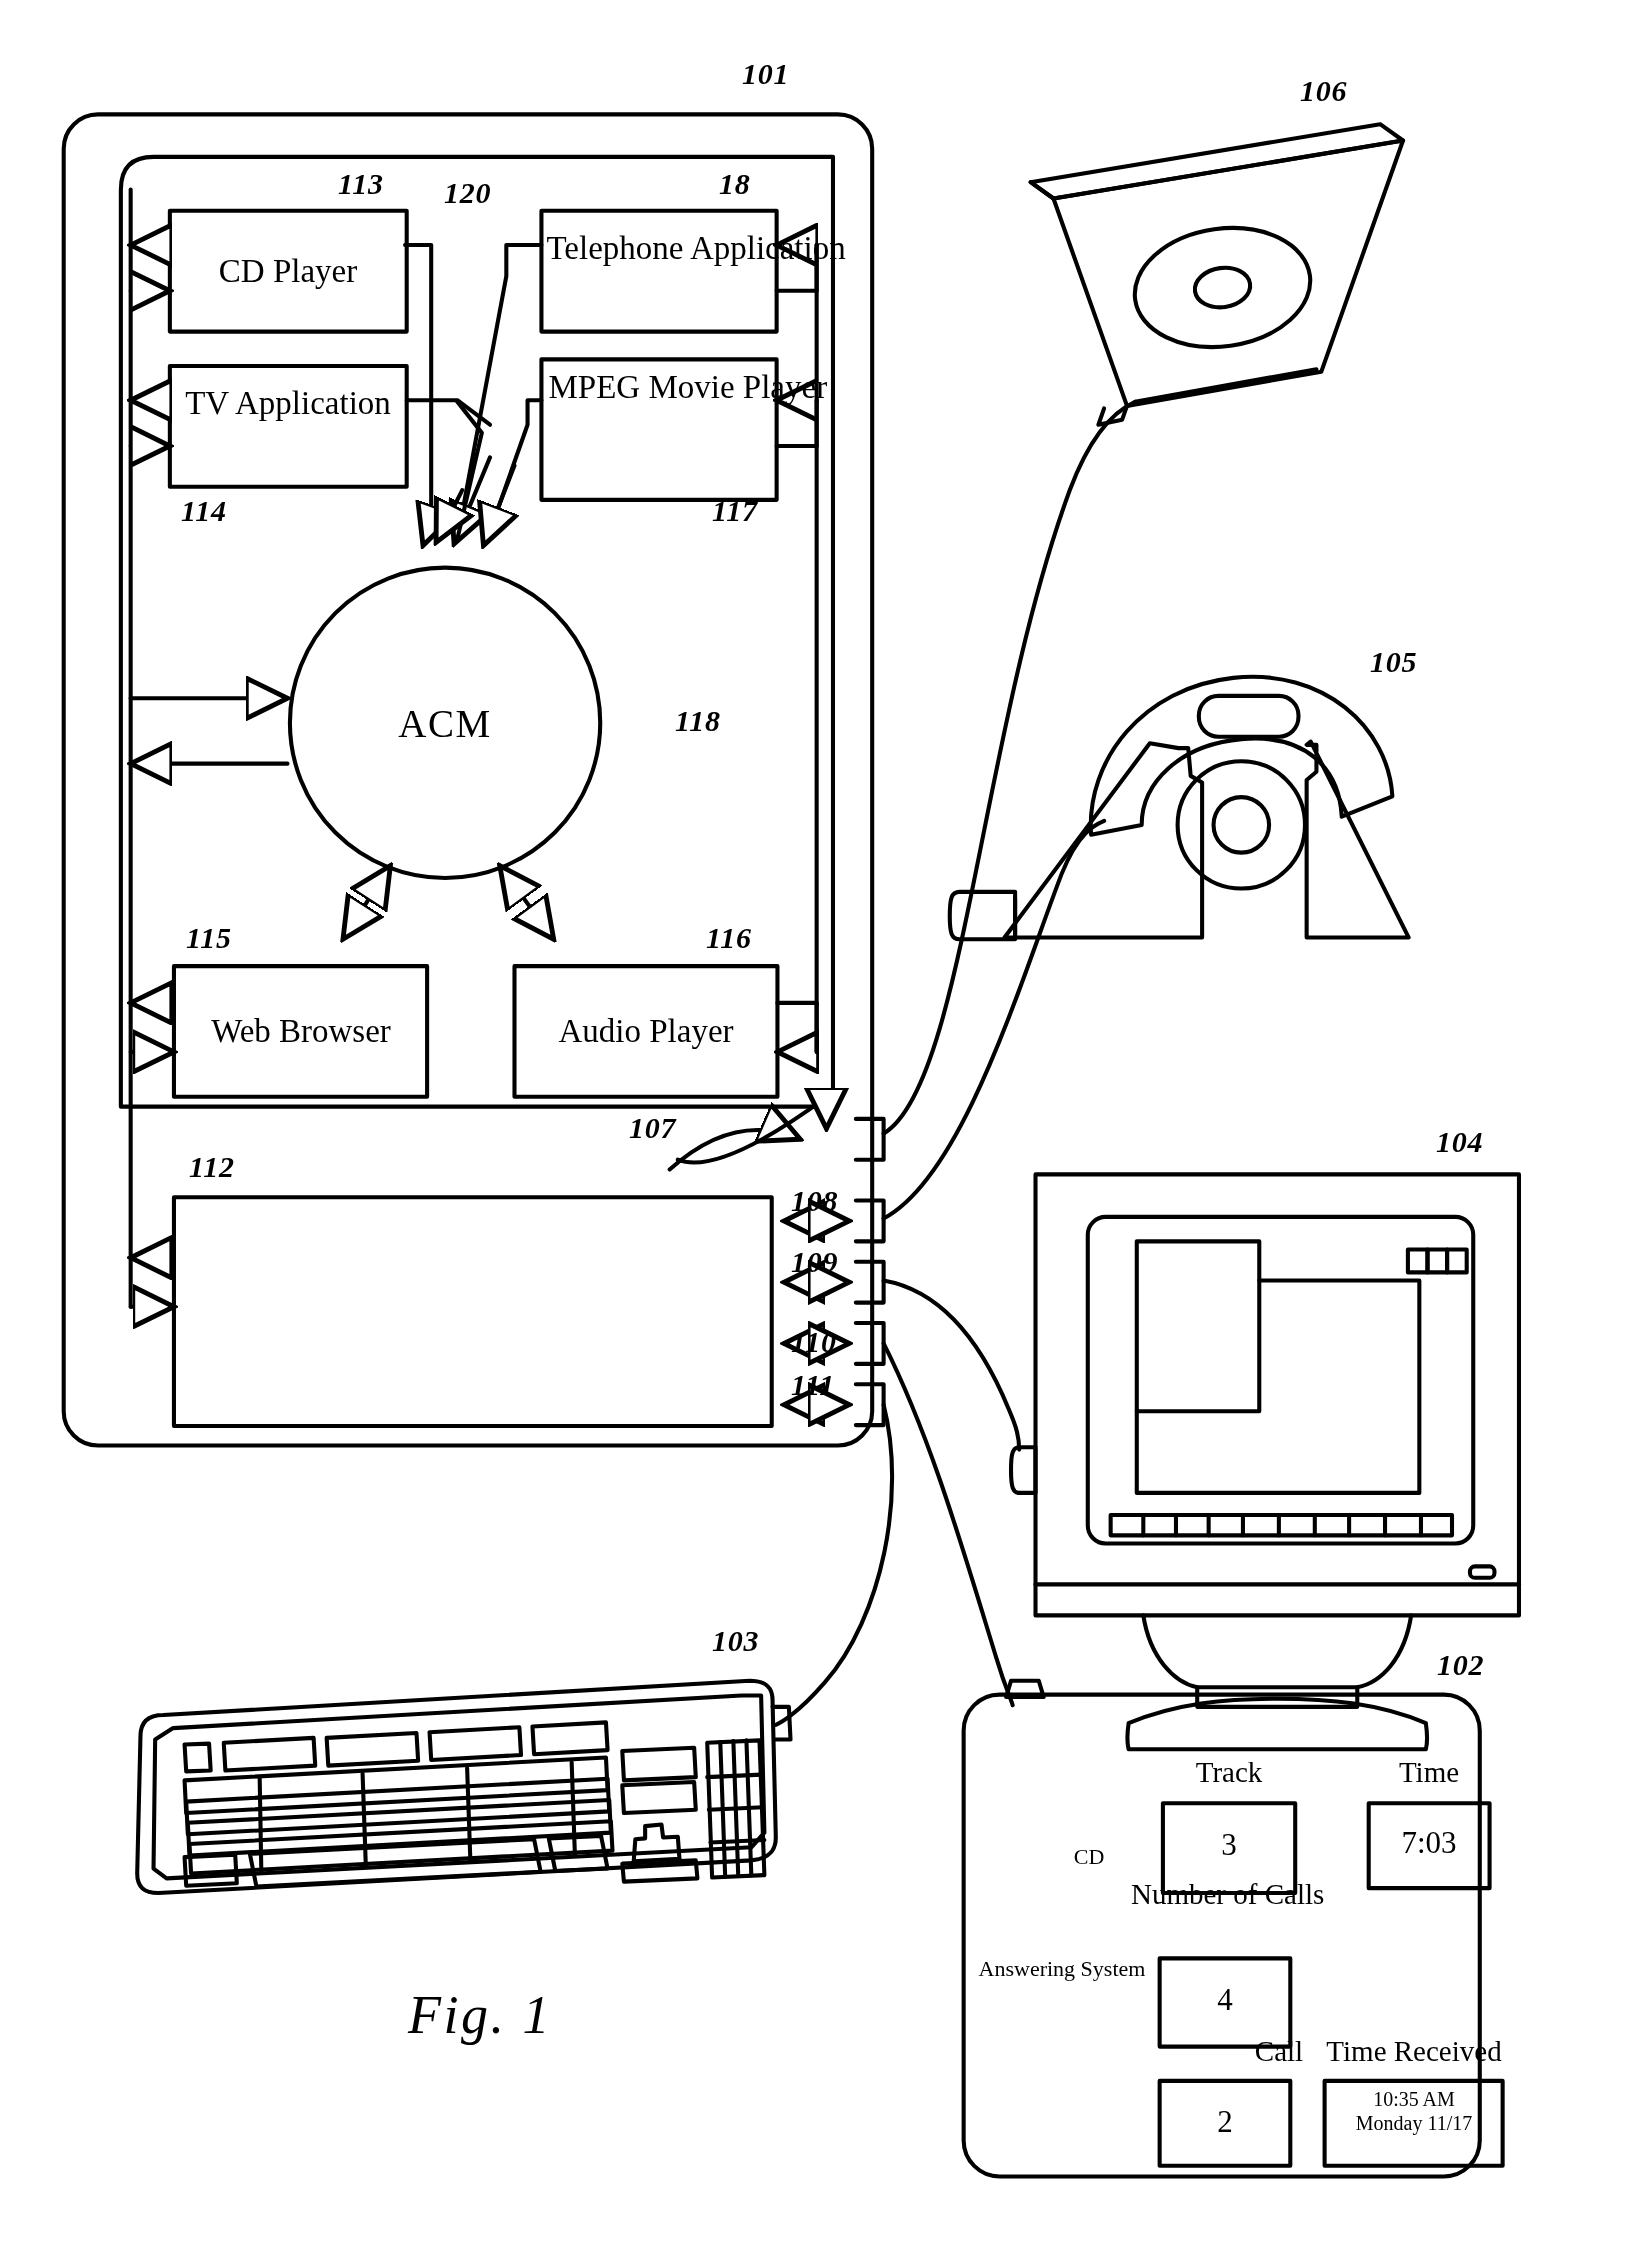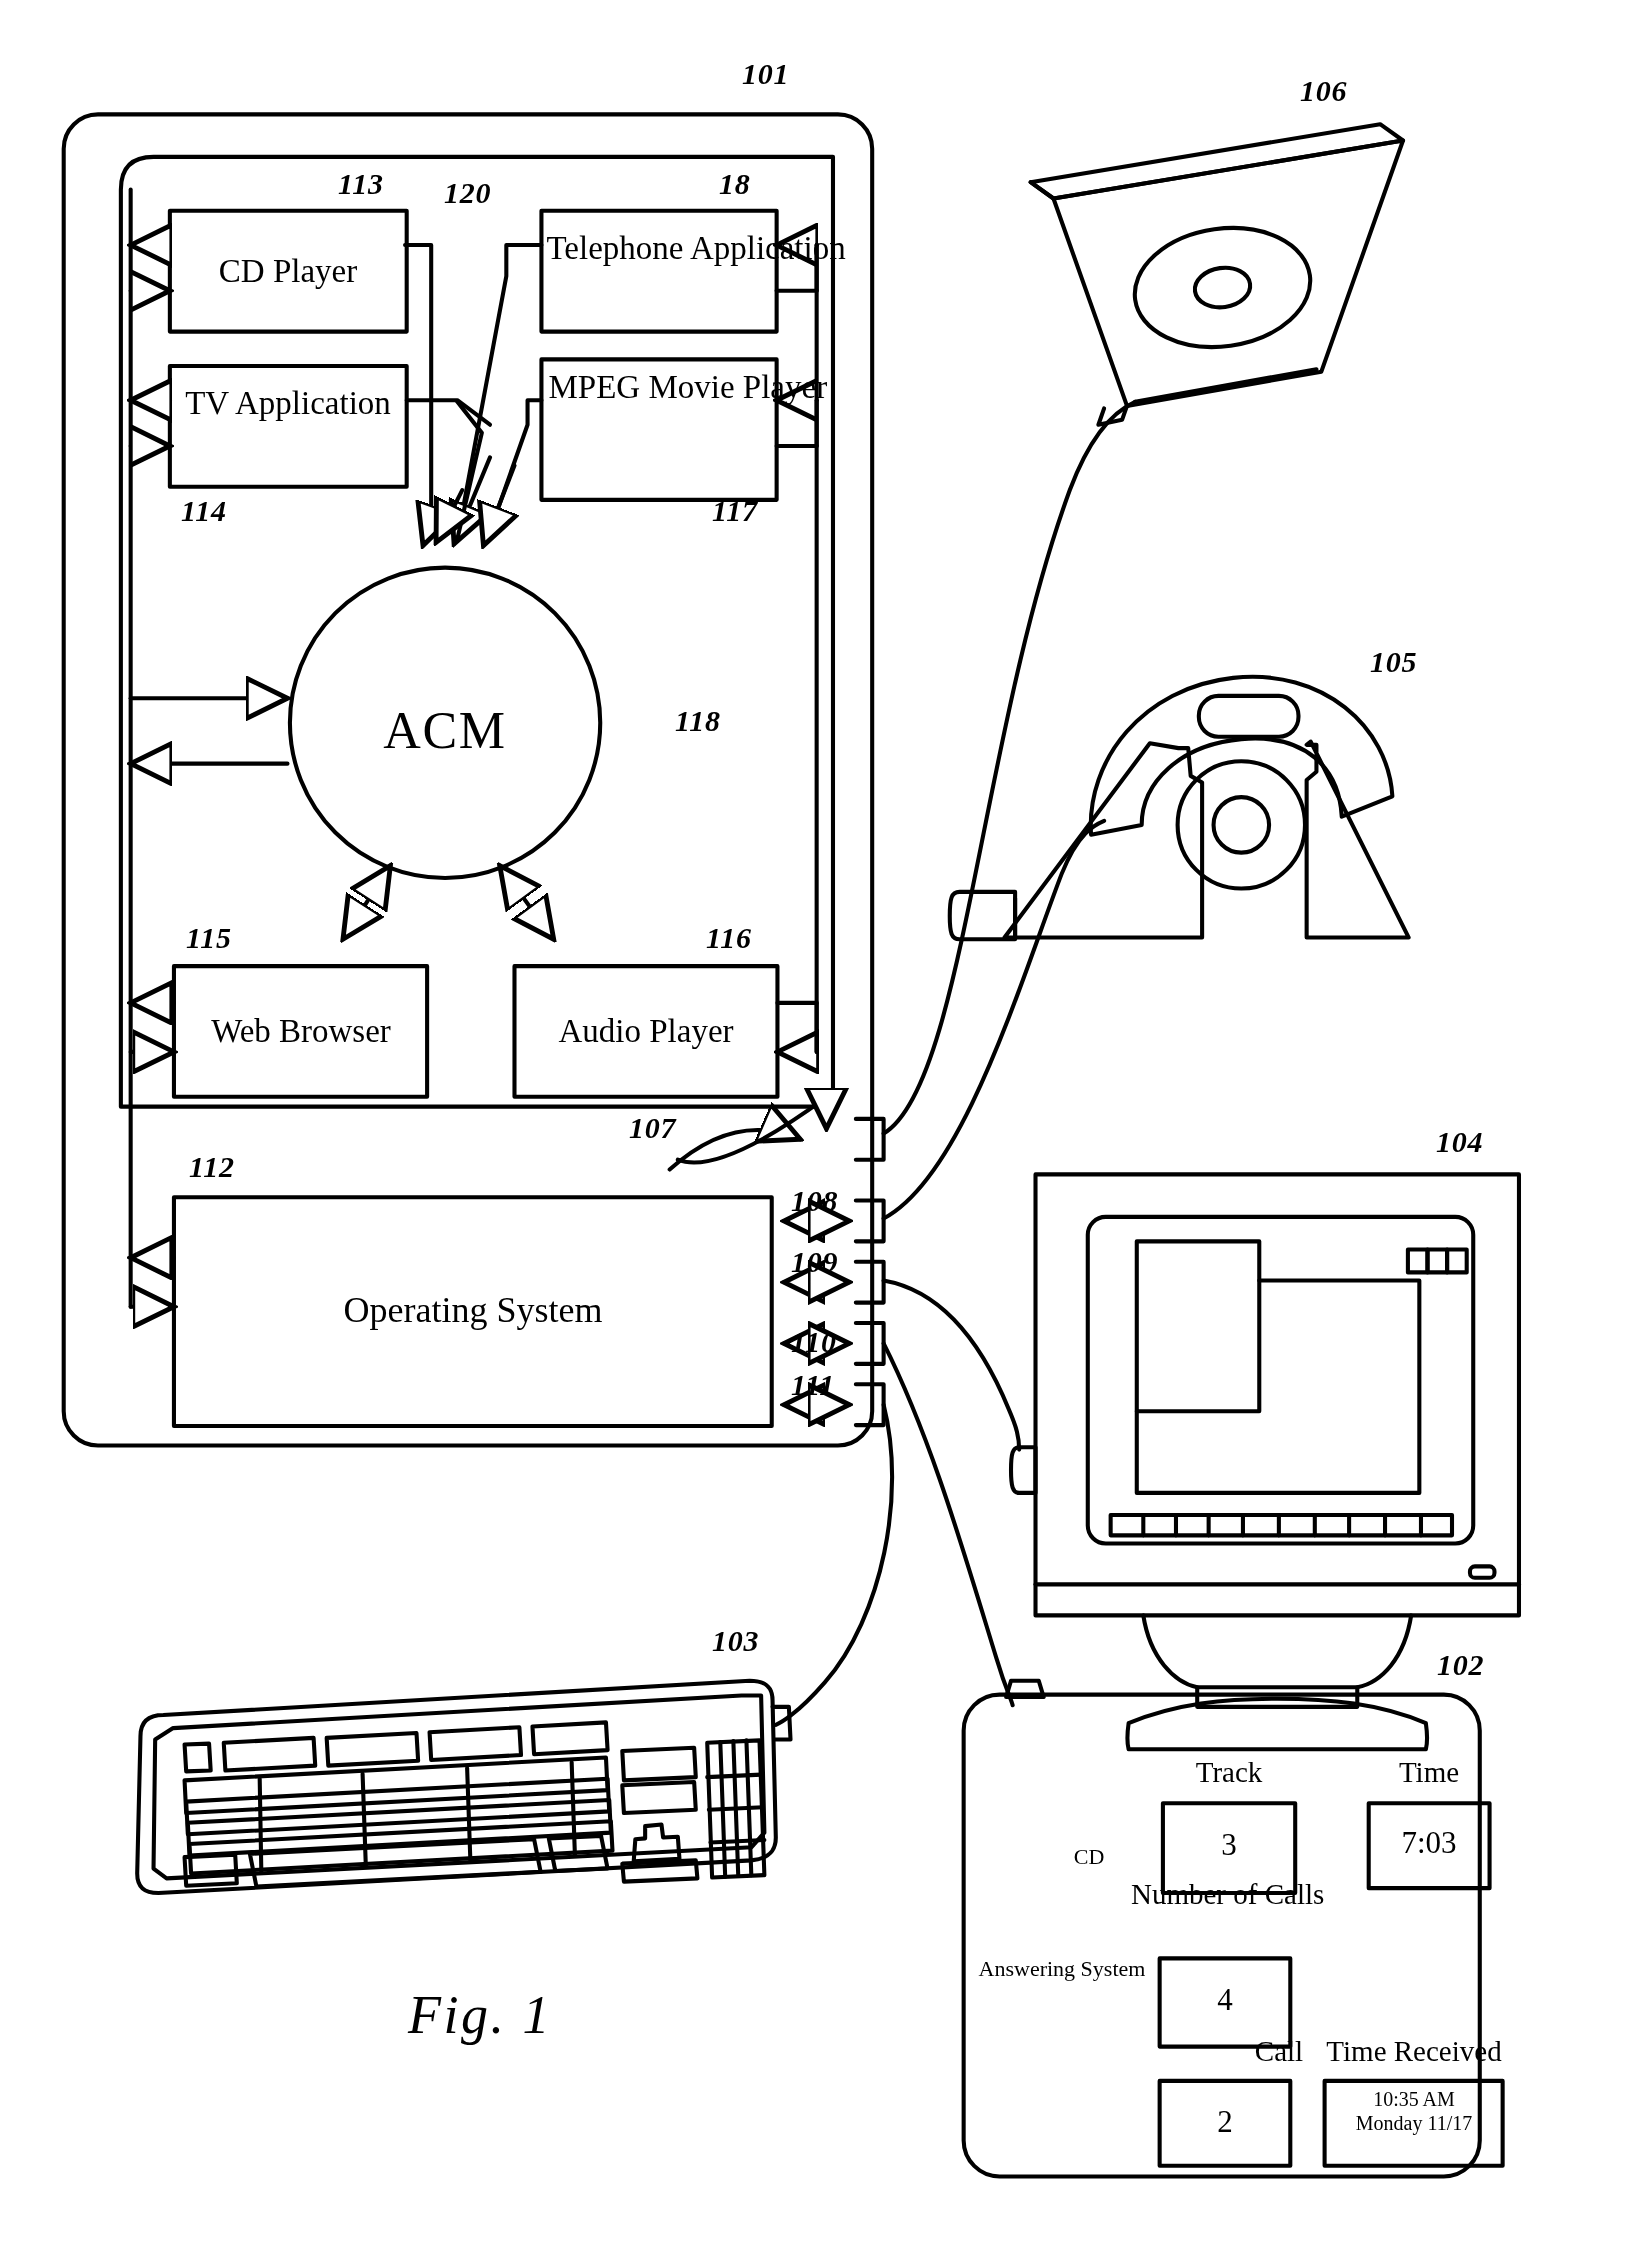--- a/index.html
+++ b/index.html
@@ -13,21 +13,21 @@
     overflow:hidden;
   }
   #stage{position:absolute;left:0;top:0;width:1648px;height:2250px;}
   svg{position:absolute;left:0;top:0;width:1648px;height:2250px;}
 
   
   .lbl{position:absolute;font-family:"Liberation Serif",serif;color:#000;
        white-space:nowrap;line-height:1.12;}
   .ref{font-style:italic;font-weight:bold;font-size:30px;letter-spacing:0.8px;}
   .boxtext{font-size:33px;text-align:center;}
-  .acm{font-size:52px;letter-spacing:1.6px;}
+  .acm{font-size:39px;letter-spacing:1.6px;}
   .panel-head{font-size:29px;text-align:center;}
   .panel-val{font-size:31px;text-align:center;}
   .panel-side{font-size:22px;text-align:center;line-height:1.15;margin-top:11px;}
   .figcap{font-style:italic;font-size:54px;letter-spacing:2.5px;}
   .ctr{transform:translateX(-50%);text-align:center;}
 </style>
 </head>
 <body>
 
 <div id="stage">
@@ -250,21 +250,20 @@
 <div class="lbl boxtext ctr" style="left:288px;top:385px;width:229px;">TV Application</div>
 
 <div class="lbl boxtext ctr" style="left:659px;top:369px;width:221px;">MPEG Movie Player</div>
 
 <div class="lbl acm ctr" style="left:445px;top:702px;width:245px;">ACM</div>
 
 <div class="lbl boxtext ctr" style="left:301px;top:1013px;width:245px;">Web Browser</div>
 
 <div class="lbl boxtext ctr" style="left:646px;top:1013px;width:255px;">Audio Player</div>
 
-<div class="lbl boxtext ctr" style="left:473px;top:1290px;width:425px;font-size:36px;">Operating System</div>
 
 <div class="lbl figcap" style="left:408px;top:1985px;">Fig. 1</div>
 
 <div class="lbl panel-head ctr" style="left:1229px;top:1756px;width:180px;">Track</div>
 <div class="lbl panel-val ctr" style="left:1229px;top:1828px;width:131px;">3</div>
 
 <div class="lbl panel-head ctr" style="left:1429px;top:1756px;width:180px;">Time</div>
 <div class="lbl panel-val ctr" style="left:1429px;top:1826px;width:131px;">7:03</div>
 
 <div class="lbl panel-side ctr" style="left:1089px;top:1833px;width:131px;">CD</div>

